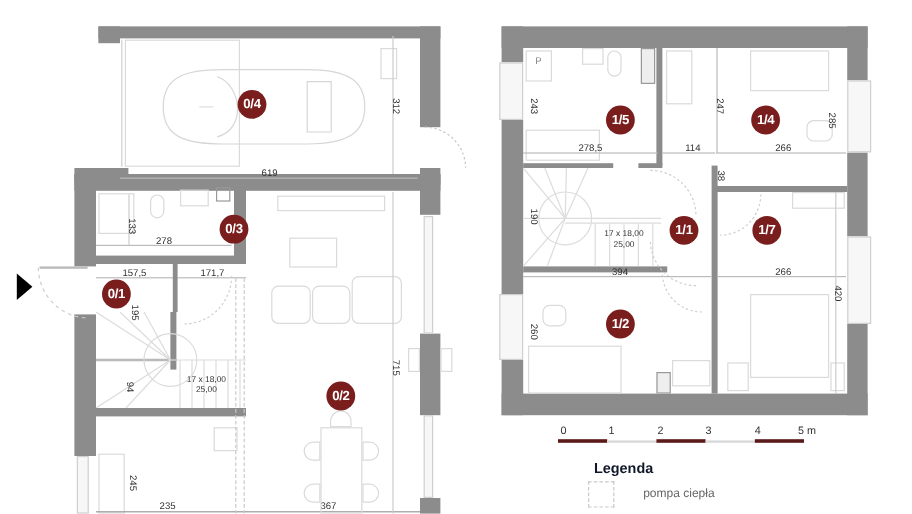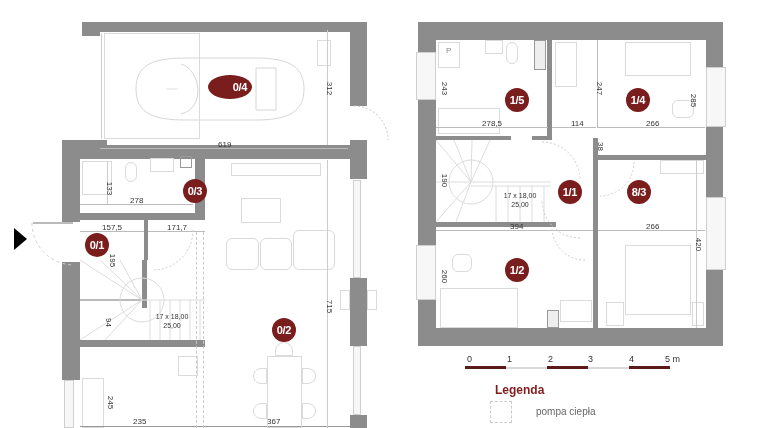--- a/index.html
+++ b/index.html
@@ -11,21 +11,21 @@
   .furn{position:absolute;border:1px solid #dadada;background:transparent;box-sizing:border-box;}
   .furn.r{border-radius:6px;}
   .dash{position:absolute;border:1px dashed #c9c9c9;box-sizing:border-box;}
   .window{position:absolute;background:#f7f7f7;border:1px solid #cfcfcf;box-sizing:border-box;}
   .badge{position:absolute;width:24px;height:24px;border-radius:50%;background:#7a1d1d;color:#fff;font-size:11px;line-height:24px;text-align:center;font-weight:bold;letter-spacing:-0.3px;}
   .dim{position:absolute;font-size:8px;color:#333;line-height:9px;white-space:nowrap;}
   .dim.v{transform:rotate(90deg);transform-origin:center;}
   .stairtxt{position:absolute;font-size:7px;color:#333;text-align:center;line-height:9px;}
   .scale-seg{position:absolute;height:3px;}
   .scale-num{position:absolute;font-size:9px;color:#333;}
-  .legend-title{position:absolute;font-size:12px;font-weight:bold;color:#7f1d1d;}
+  .legend-title{position:absolute;font-size:12px;font-weight:bold;color:#0f172a;}
   .legend-text{position:absolute;font-size:10px;color:#666;}
   .entry-arrow{position:absolute;width:0;height:0;border-top:11px solid transparent;border-bottom:11px solid transparent;border-left:13px solid #000;}
 </style>
 </head>
 <body>
 
 <div class="abs" style="left:0;top:0;width:400px;height:428px;">
 
   <div class="wall" style="left:82px;top:22px;width:285px;height:10px;"></div>
   <div class="wall" style="left:82px;top:22px;width:18px;height:14px;"></div>
@@ -48,21 +48,21 @@
 
   <svg class="abs" style="left:352px;top:104px;" width="40" height="40" viewBox="0 0 40 40">
     <path d="M2 2 A 34 34 0 0 1 36 36" fill="none" stroke="#c8c8c8" stroke-dasharray="2 2"></path>
   </svg>
 
   <div class="dimline" style="left:100px;top:148px;width:248px;height:1px;background:#bbb;"></div>
   <div class="dim" style="left:218px;top:140px;">619</div>
   <div class="dimline" style="left:327px;top:30px;width:1px;height:115px;background:#ccc;"></div>
   <div class="dim v" style="left:323px;top:84px;">312</div>
 
-  <div class="badge" style="left:208px;top:75px;padding-left:20px;">0/4</div>
+  <div class="badge" style="left:198px;top:75px;">0/4</div>
 
   <div class="wall" style="left:62px;top:145px;width:18px;height:77px;"></div>
   <div class="wall" style="left:62px;top:262px;width:18px;height:118px;"></div>
   <div class="wall" style="left:350px;top:145px;width:17px;height:34px;"></div>
   <div class="wall" style="left:350px;top:278px;width:17px;height:68px;"></div>
   <div class="wall" style="left:350px;top:415px;width:17px;height:13px;"></div>
 
   <div class="window" style="left:353px;top:180px;width:8px;height:98px;"></div>
   <div class="window" style="left:353px;top:346px;width:8px;height:69px;"></div>
 
@@ -236,21 +236,21 @@
   <div class="furn" style="left:215px;top:245px;width:66px;height:70px;"></div>
   <div class="furn" style="left:196px;top:302px;width:18px;height:24px;"></div>
   <div class="furn" style="left:282px;top:302px;width:12px;height:24px;"></div>
   <svg class="abs" style="left:188px;top:160px;" width="40" height="40" viewBox="0 0 40 40">
     <path d="M36 2 A 34 34 0 0 1 2 36" fill="none" stroke="#cfcfcf" stroke-dasharray="2 2"></path>
   </svg>
   <div class="dimline" style="left:188px;top:230px;width:107px;height:1px;background:#bbb;"></div>
   <div class="dim" style="left:236px;top:222px;">266</div>
   <div class="dimline" style="left:286px;top:160px;width:1px;height:168px;background:#ccc;"></div>
   <div class="dim v" style="left:282px;top:240px;">420</div>
-  <div class="badge" style="left:217px;top:180px;">8/3</div>
+  <div class="badge" style="left:217px;top:180px;">1/7</div>
 
   <div class="dimline" style="left:26px;top:230px;width:157px;height:1px;background:#bbb;"></div>
   <div class="dim" style="left:100px;top:222px;">394</div>
   <div class="furn r" style="left:42px;top:254px;width:20px;height:18px;"></div>
   <div class="furn" style="left:30px;top:288px;width:78px;height:40px;"></div>
   <div class="furn" style="left:150px;top:300px;width:32px;height:22px;"></div>
   <div class="furn" style="left:137px;top:310px;width:12px;height:18px;border-color:#999;background:#eee;"></div>
   <div class="dim v" style="left:28px;top:272px;">260</div>
   <svg class="abs" style="left:140px;top:227px;" width="45" height="35" viewBox="0 0 45 35">
     <path d="M2 2 A 33 33 0 0 0 35 33" fill="none" stroke="#cfcfcf" stroke-dasharray="2 2"></path>

